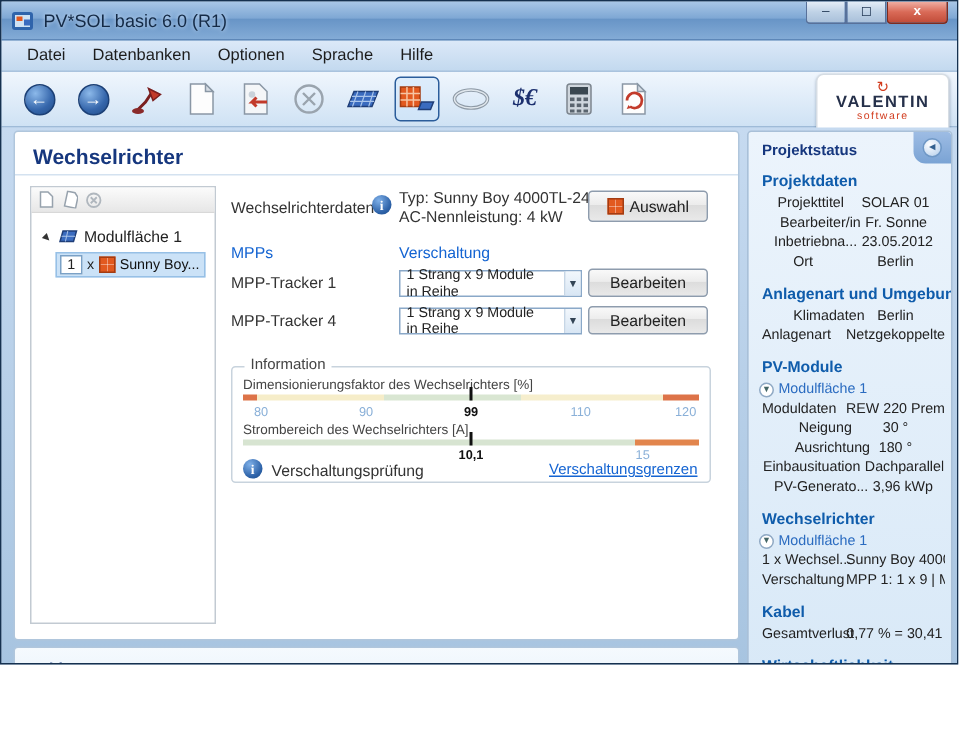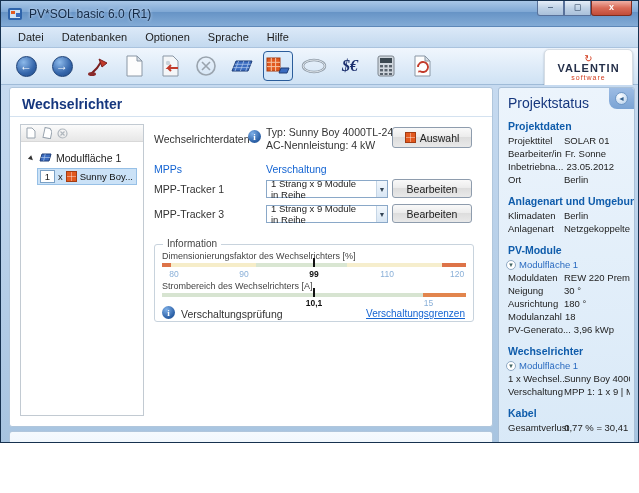--- a/index.html
+++ b/index.html
@@ -68,24 +68,24 @@
   .check-link { position:absolute; right:8px; font-size:10px; color:#1464d2; text-decoration:underline; }
 
   
   .messages-panel { position:absolute; left:8px; top:346px; width:484px; height:52px; background:linear-gradient(#f5fafe,#e0edf9); border:1px solid #b0c6dc; border-radius:3px; padding:4px 8px; }
   .messages-title { font-size:10.5px; font-weight:bold; color:#16377e; }
 
   
   .sidebar { position:absolute; left:497px; top:2px; width:137px; height:396px; background:linear-gradient(#ecf4fc,#d7e8f7); border:1px solid #a9c0d8; border-radius:3px; padding:7px 4px 0 9px; overflow:hidden; }
   .collapse-tab { position:absolute; top:0; right:0; width:25px; height:21px; background:linear-gradient(#9dbce4,#7aa3d4); border-radius:0 2px 0 8px; display:flex; align-items:center; justify-content:center; }
   .collapse-circle { width:13px; height:13px; border-radius:50%; background:radial-gradient(circle at 35% 30%, #fdfeff, #c9dcf1 70%, #9cbcde); border:1px solid #6f98c6; color:#33608f; font-size:7px; line-height:11px; text-align:center; }
-  .sb-title { font-size:14px; font-weight:normal; color:#16377e; margin-bottom:9px; }
+  .sb-title { font-size:10px; font-weight:bold; color:#16377e; margin-bottom:9px; }
   .sec { margin-bottom:9px; }
   .sec-title { font-size:10.5px; font-weight:bold; color:#0f5cab; margin-bottom:2px; white-space:nowrap; }
-  .srow { display:flex; font-size:9.5px; line-height:13px; color:#222; }
+  .srow { display:flex; font-size:9.5px; line-height:13px; color:#222;justify-content:center; }
   .srow .lbl { min-width:56px; padding-right:3px; white-space:nowrap; }
   .srow .val { white-space:nowrap; overflow:hidden; }
   .linkrow { display:flex; align-items:center; gap:3px; font-size:9.5px; line-height:13px; color:#2a6bc0; margin-left:-2px; }
   .toggle-icon { width:10px; height:10px; border-radius:50%; border:1px solid #8fa9c4; background:#fff; font-size:6px; line-height:8px; text-align:center; color:#466; flex:none; }
 
   svg { display:block; }
 </style>
 </head>
 <body>
 
@@ -250,21 +250,21 @@
 
         <span class="f-abs" style="left:2px;top:59px;text-align:right;">MPP-Tracker 1</span>
         <div class="f-abs select" style="left:114px;top:56px;width:122px;height:18px;">
           <span>1 Strang x 9 Module in Reihe</span>
           <span class="sel-arrow">▼</span>
         </div>
         <div class="f-abs btn" style="left:240px;top:55px;width:80px;height:19px;">
             <span>Bearbeiten</span>
           </div>
 
-        <span class="f-abs" style="left:2px;top:84px;">MPP-Tracker 3</span>
+        <span class="f-abs" style="left:2px;top:84px;">MPP-Tracker 4</span>
         <div class="f-abs select" style="left:114px;top:81px;width:122px;height:18px;">
           <span>1 Strang x 9 Module in Reihe</span>
           <span class="sel-arrow">▼</span>
         </div>
         <div class="f-abs btn" style="left:240px;top:80px;width:80px;height:19px;">
             <span>Bearbeiten</span>
           </div>
 
         <div class="groupbox">
           <span class="gb-legend">Information</span>
@@ -347,22 +347,22 @@
           </div>
         <div class="srow">
             <span class="lbl">Neigung</span>
             <span class="val">30 °</span>
           </div>
         <div class="srow">
             <span class="lbl">Ausrichtung</span>
             <span class="val">180 °</span>
           </div>
         <div class="srow">
-            <span class="lbl">Modulanzahl</span>
-            <span class="val">18</span>
+            <span class="lbl">Einbausituation</span>
+            <span class="val">Dachparallel</span>
           </div>
         <div class="srow">
             <span class="lbl">PV-Generato...</span>
             <span class="val">3,96 kWp</span>
           </div>
       </div>
 
       <div class="sec">
         <div class="sec-title">Wechselrichter</div>
         <div class="linkrow">

